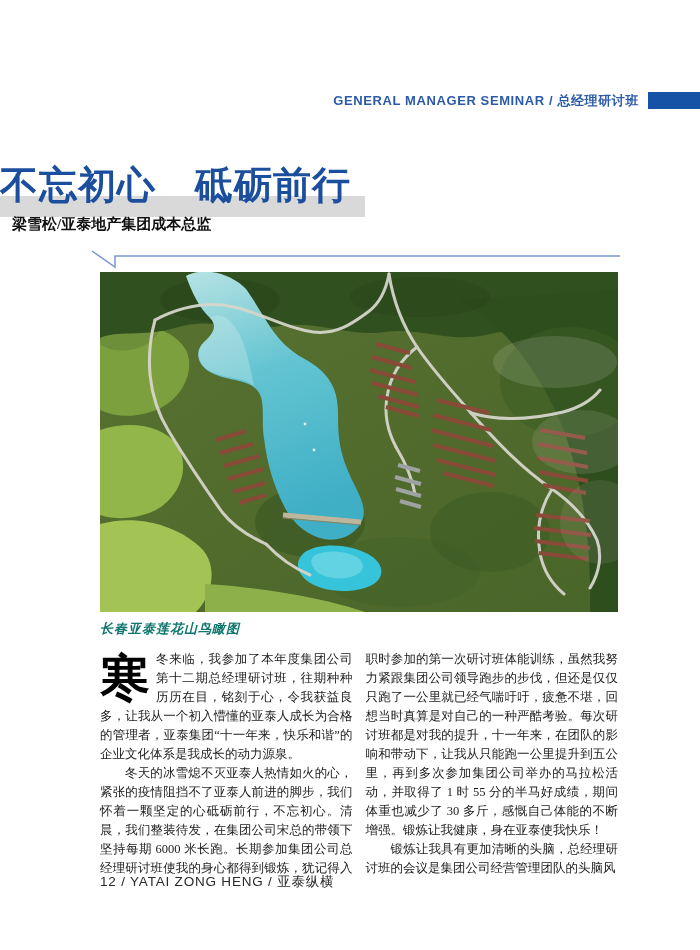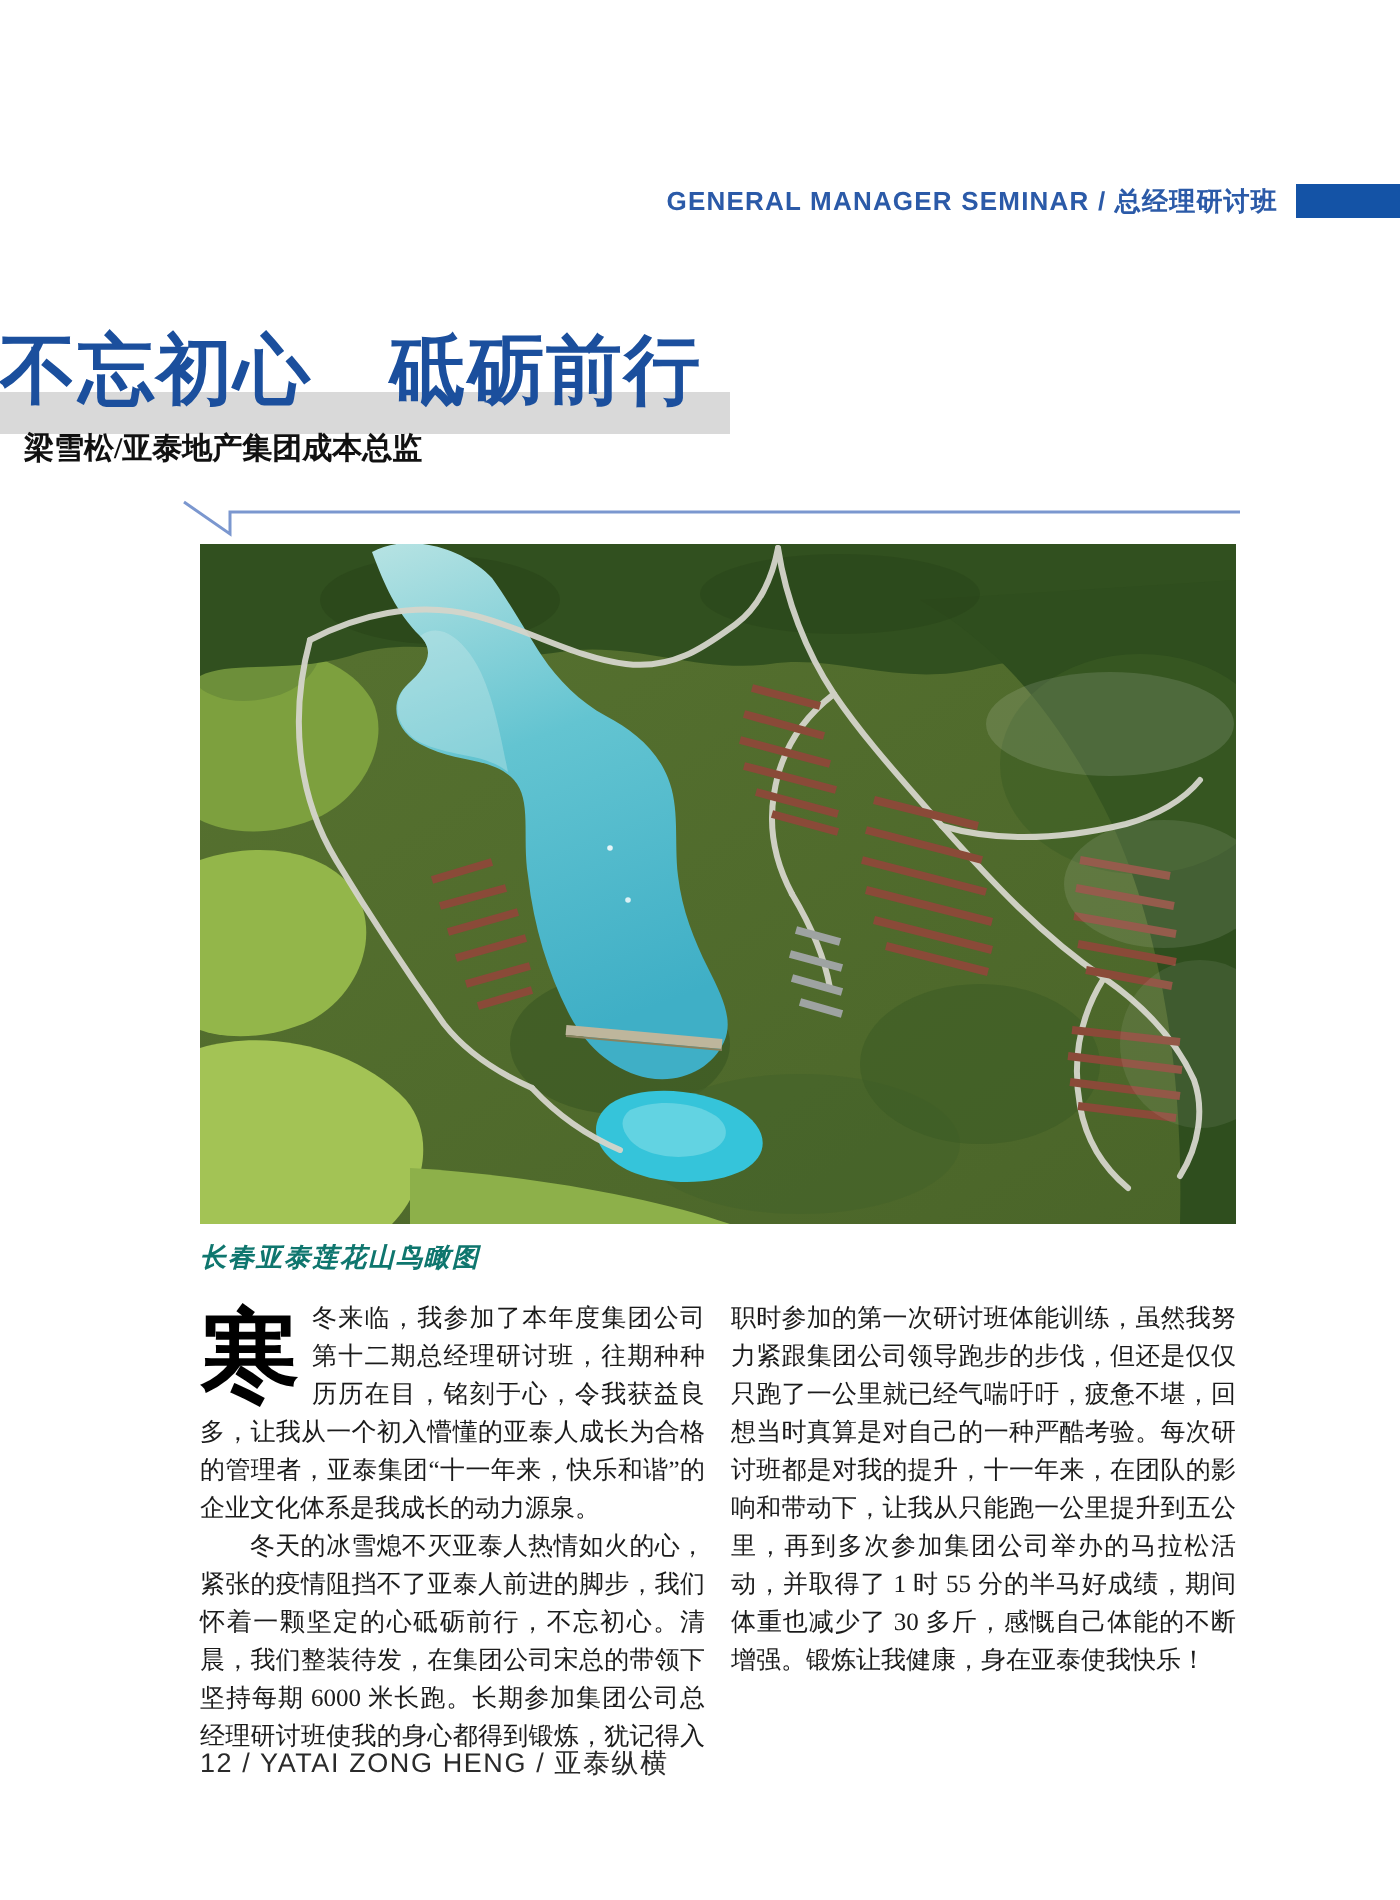--- a/index.html
+++ b/index.html
@@ -137,17 +137,18 @@
       <ellipse cx="482" cy="170" rx="50" ry="32" fill="#ffffff" opacity="0.10"></ellipse>
       <ellipse cx="500" cy="250" rx="40" ry="42" fill="#ffffff" opacity="0.08"></ellipse>
     </svg>
   </div>
 
   <div class="caption">长春亚泰莲花山鸟瞰图</div>
 
   <div class="article">
     <p><span class="dropcap">寒</span><span>冬来临，我参加了本年度集团公司第十二期总经理研讨班，往期种种历历在目，铭刻于心，令我获益良多，让我从一个初入懵懂的亚泰人成长为合格的管理者，亚泰集团“十一年来，快乐和谐”的企业文化体系是我成长的动力源泉。</span></p>
     <p class="indent">冬天的冰雪熄不灭亚泰人热情如火的心，紧张的疫情阻挡不了亚泰人前进的脚步，我们怀着一颗坚定的心砥砺前行，不忘初心。清晨，我们整装待发，在集团公司宋总的带领下坚持每期 6000 米长跑。长期参加集团公司总经理研讨班使我的身心都得到锻炼，犹记得入职时参加的第一次研讨班体能训练，虽然我努力紧跟集团公司领导跑步的步伐，但还是仅仅只跑了一公里就已经气喘吁吁，疲惫不堪，回想当时真算是对自己的一种严酷考验。每次研讨班都是对我的提升，十一年来，在团队的影响和带动下，让我从只能跑一公里提升到五公里，再到多次参加集团公司举办的马拉松活动，并取得了 1 时 55 分的半马好成绩，期间体重也减少了 30 多斤，感慨自己体能的不断增强。锻炼让我健康，身在亚泰使我快乐！</p>
+    <p class="indent">锻炼让我具有更加清晰的头脑，总经理研讨班的会议是集团公司经营管理团队的头脑风</p>
   </div>
 
   <div class="footer">12 / YATAI ZONG HENG / 亚泰纵横</div>
 
 </div>
 
 </body></html>

